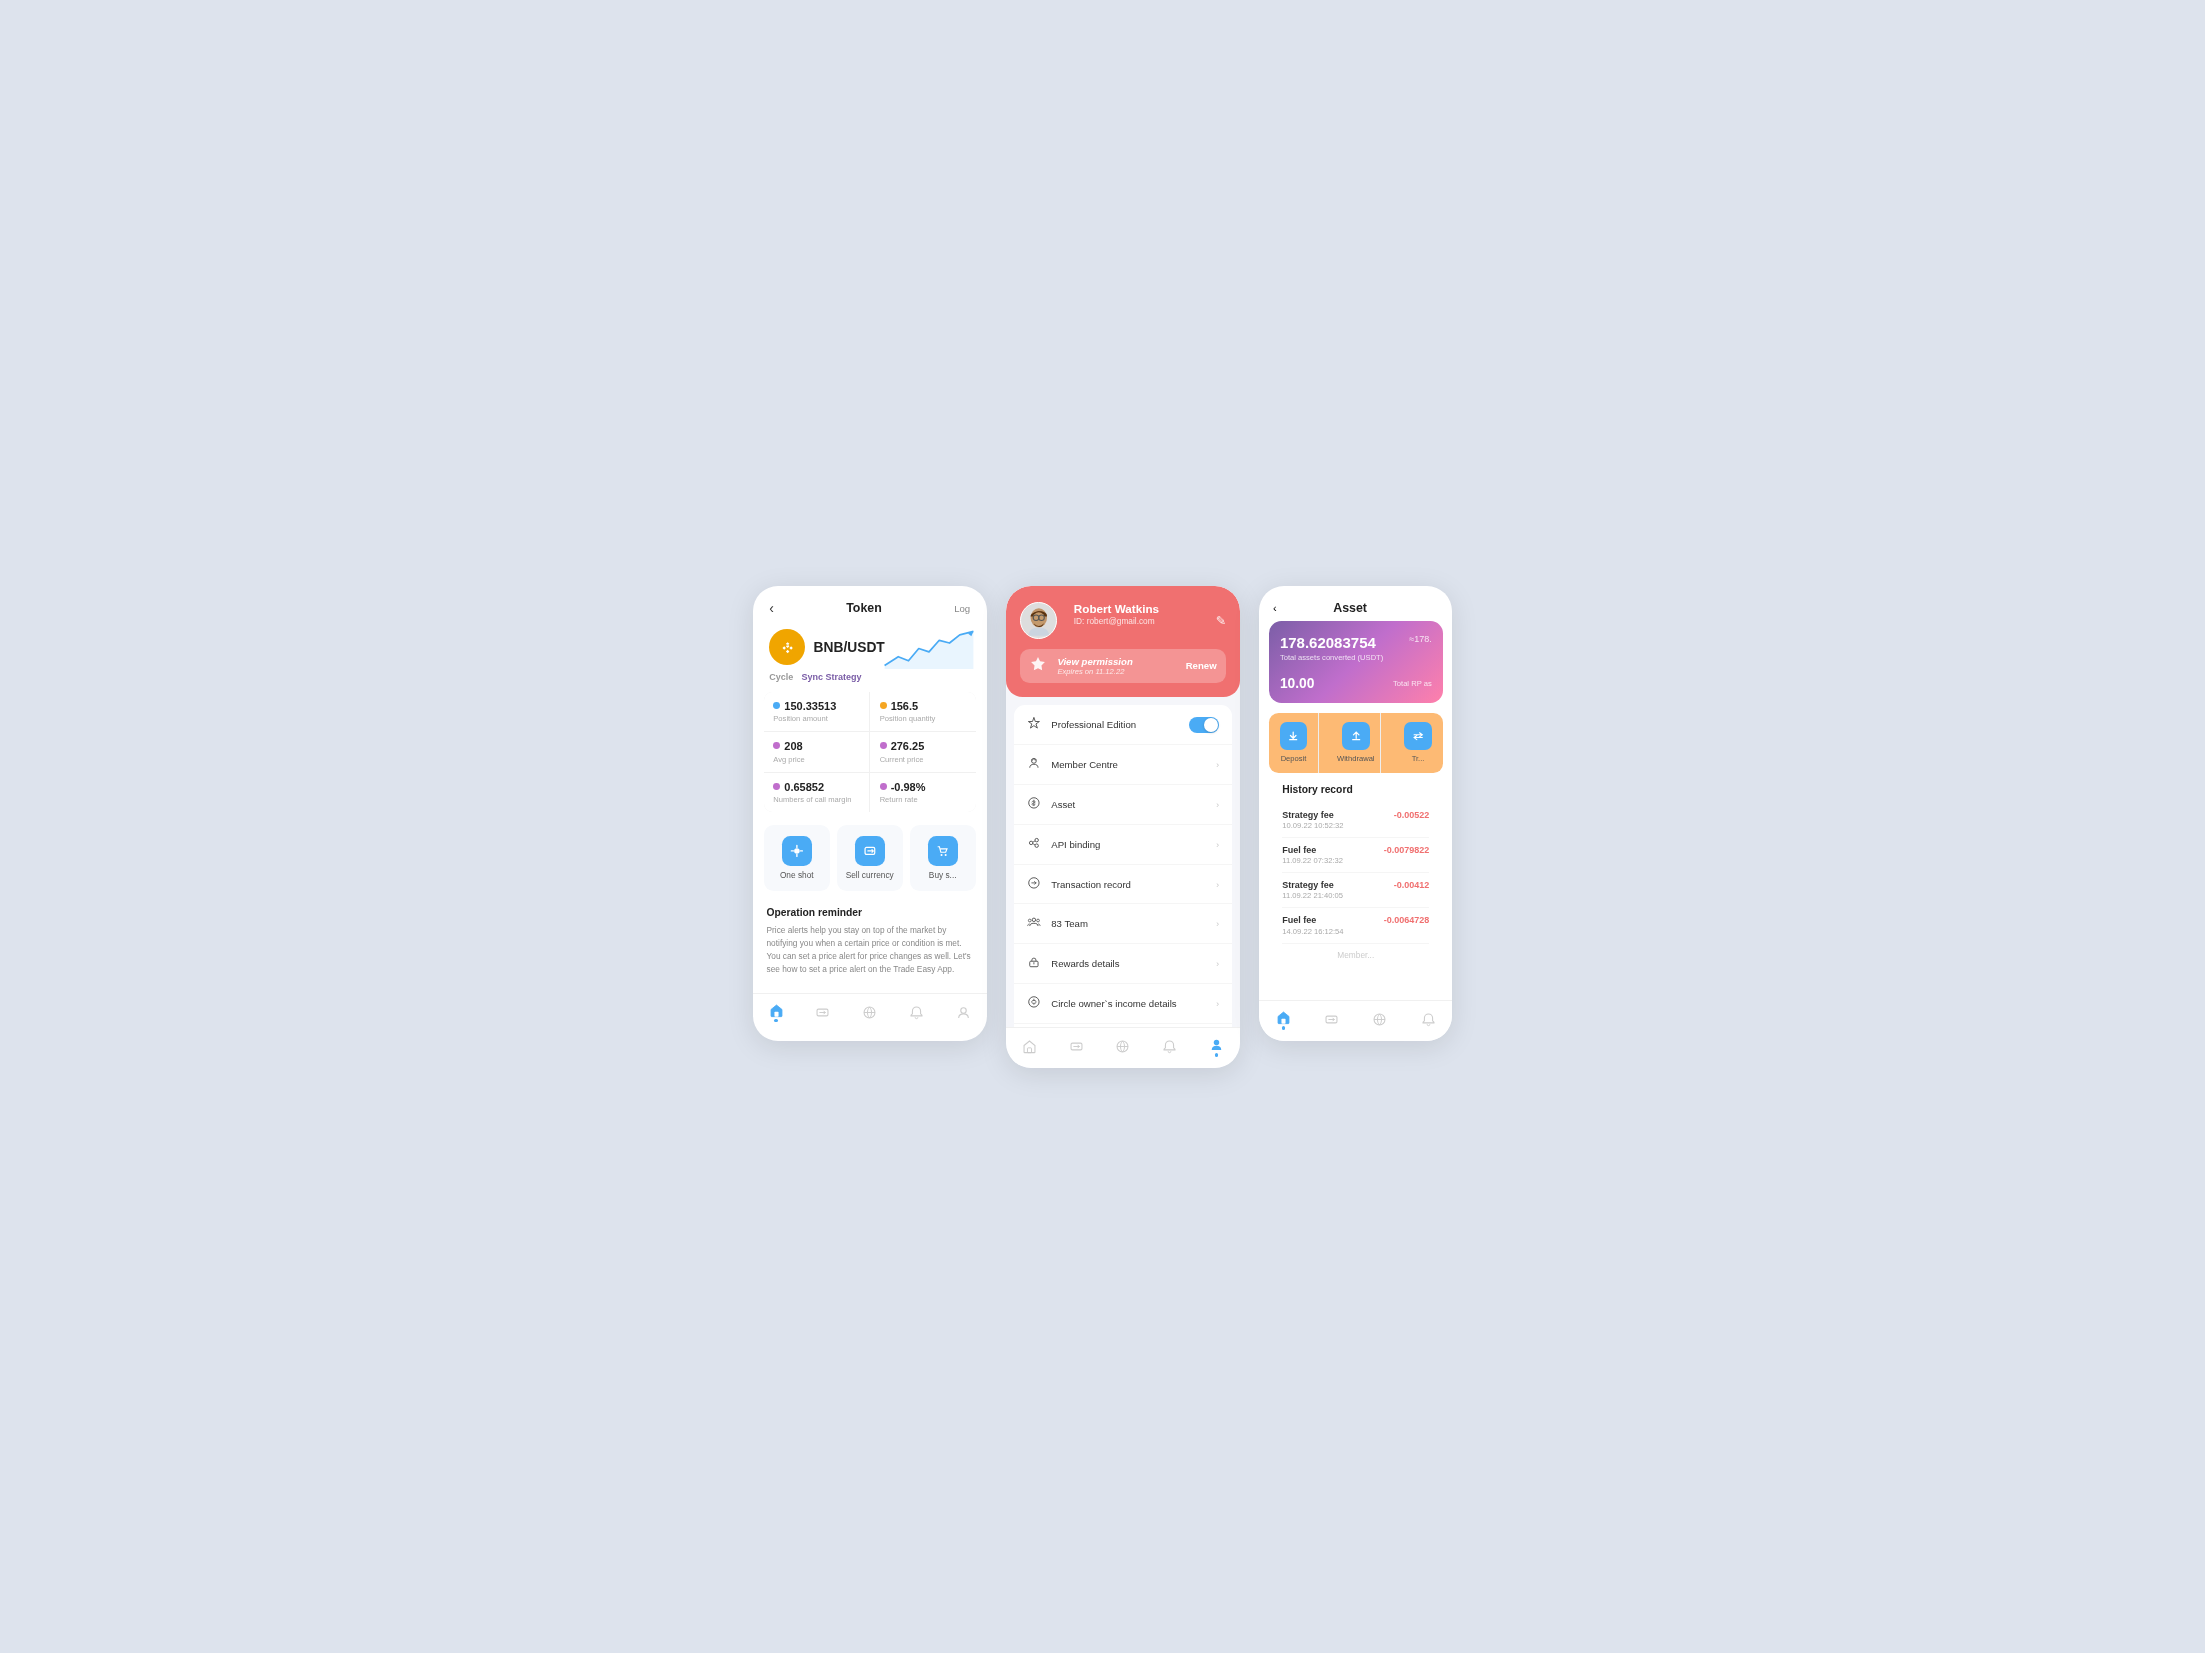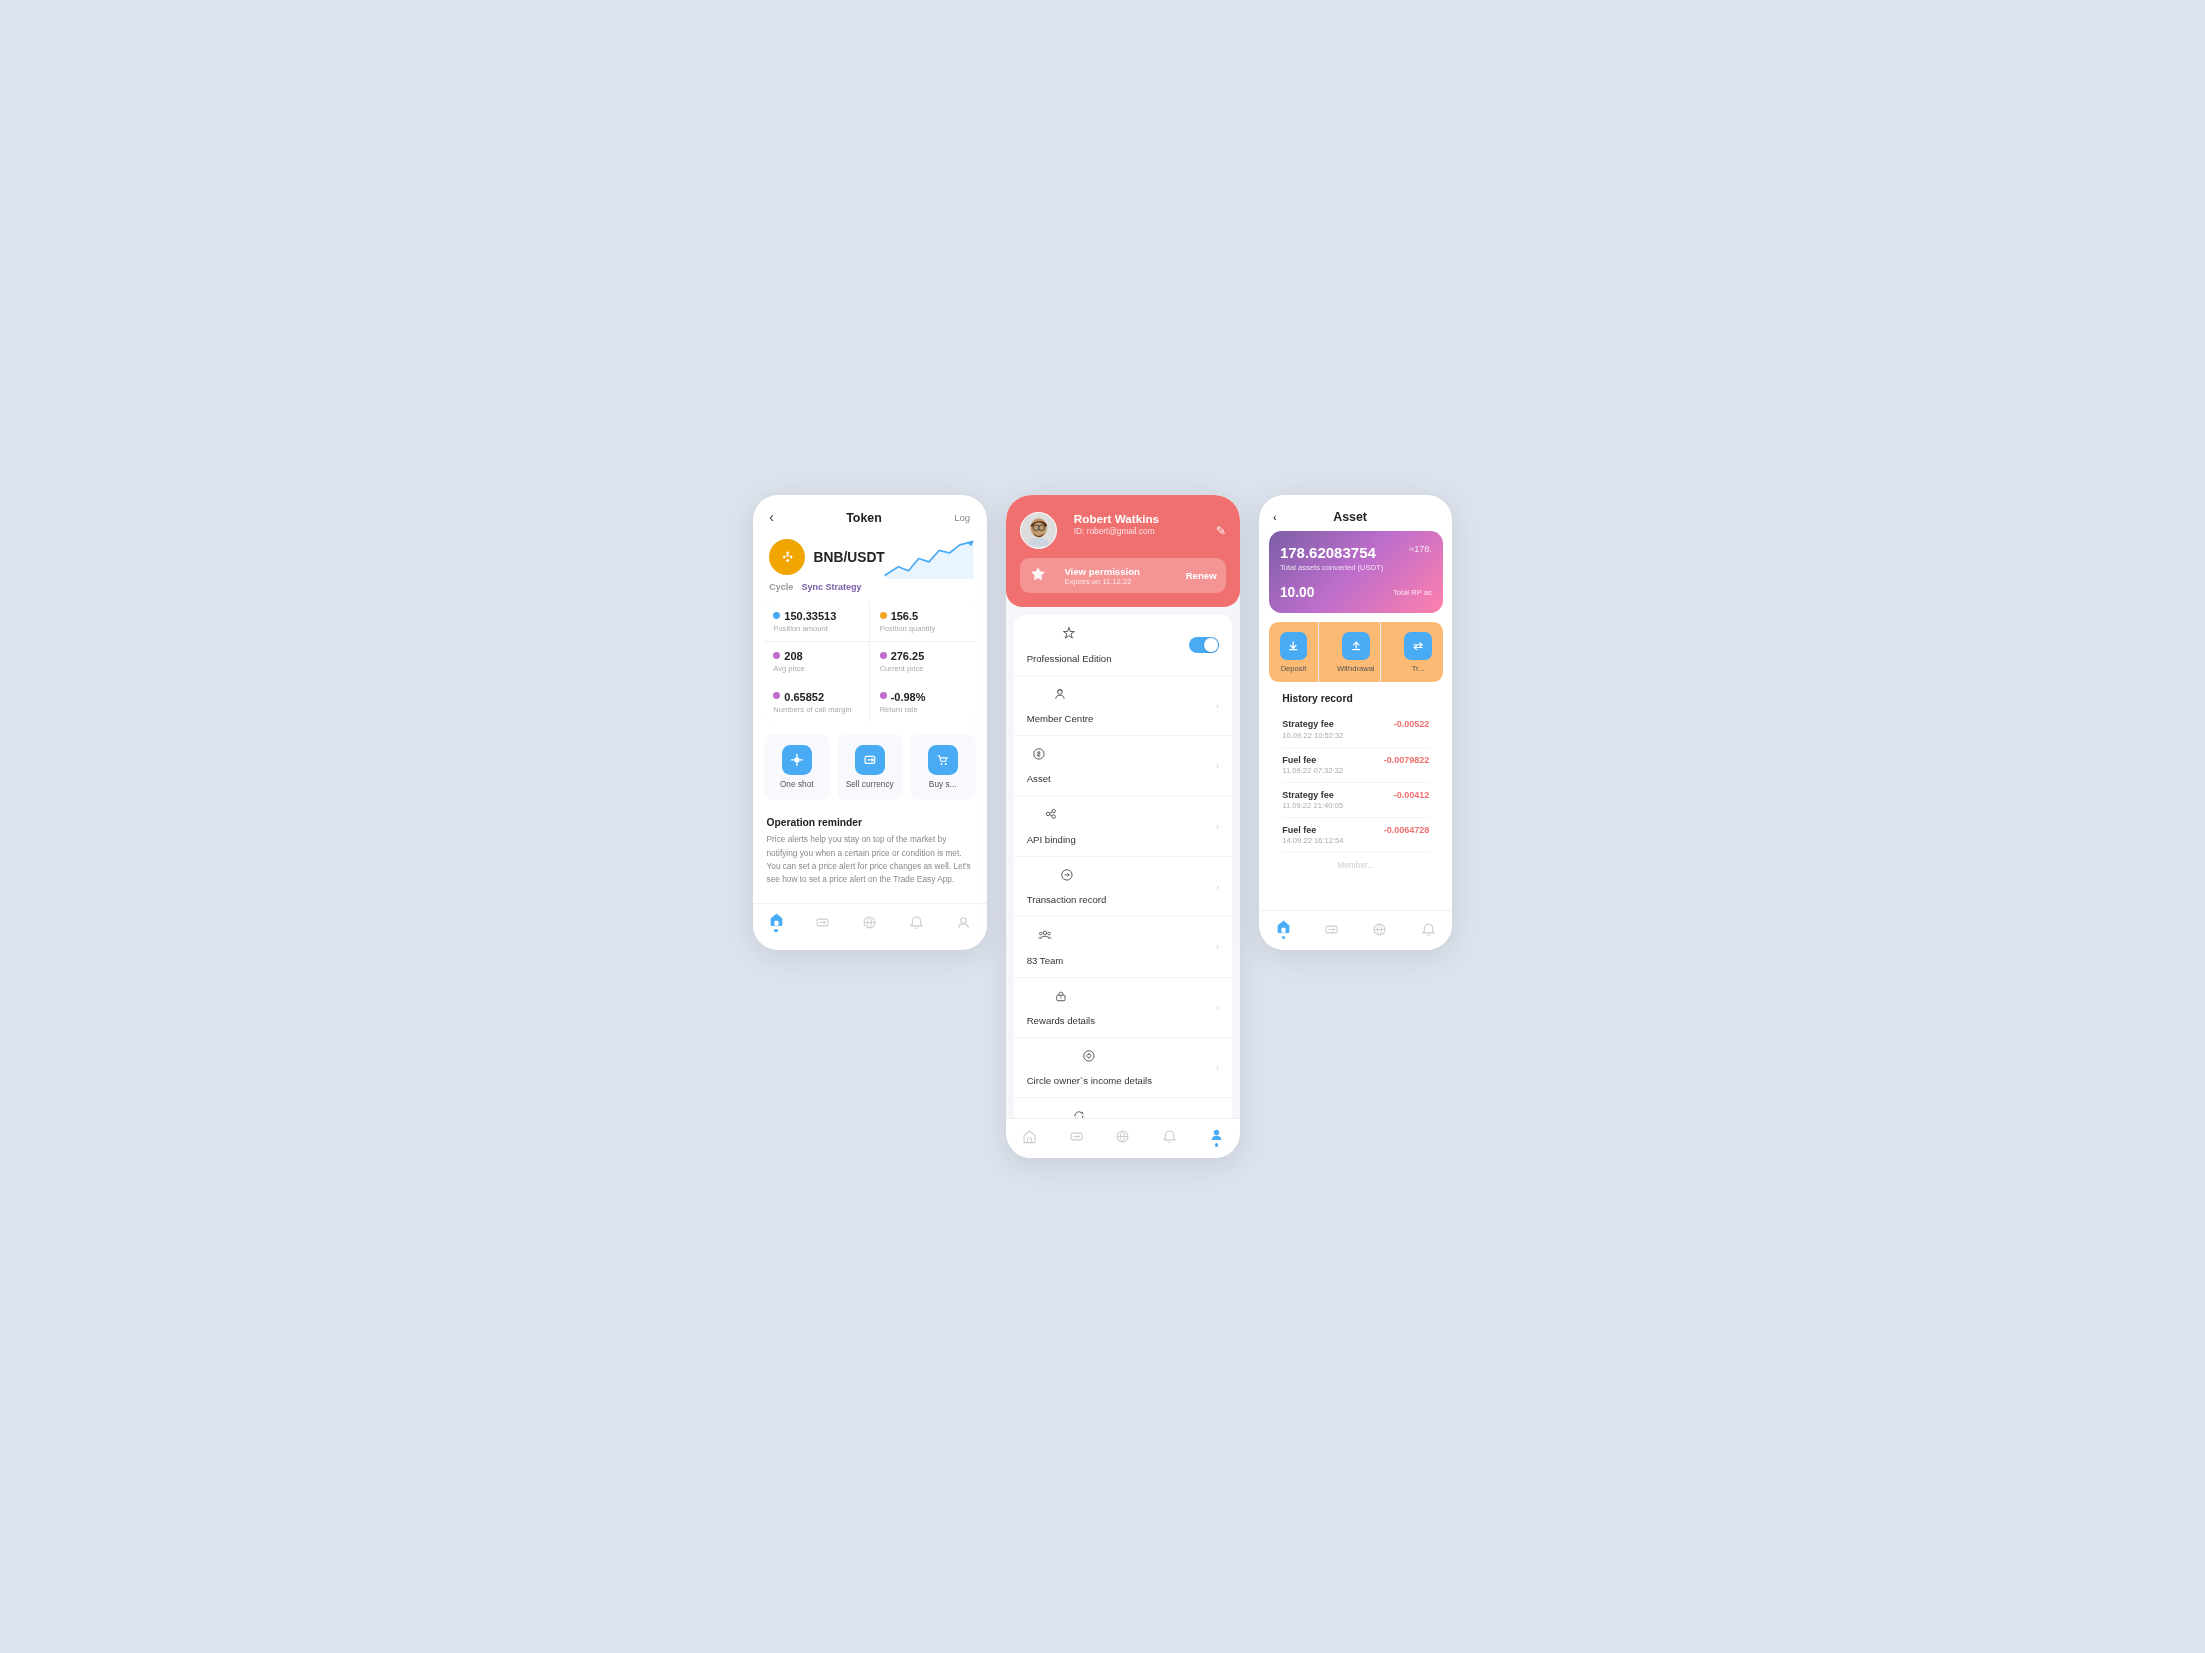--- a/index.html
+++ b/index.html
@@ -268,21 +268,22 @@
       background: rgba(255,255,255,0.25);
       border-radius: 9.6px;
       padding: 6.9px 9.6px;
       display: flex;
       align-items: center;
       justify-content: space-between;
     }
     .permission-left {
       display: flex;
       align-items: center;
-      gap: 17px;
+      gap: 10px;
+      font-style: italic;
     }
     .perm-icon {
       font-size: 15px;
       color: #fff;
     }
     .perm-title {
       font-size: 9.6px;
       font-weight: 700;
       color: #fff;
     }
@@ -313,21 +314,20 @@
       border-bottom: 0.7px solid #f5f5f5;
       cursor: pointer;
     }
     .menu-item:last-child {
       border-bottom: none;
     }
     .menu-left {
       display: flex;
       align-items: center;
       gap: 9.6px;
-      flex-direction: column;
     }
     .menu-icon {
       font-size: 12.4px;
       color: #555;
       width: 15px;
       text-align: center;
     }
     .menu-label {
       font-size: 9.6px;
       color: #333;

